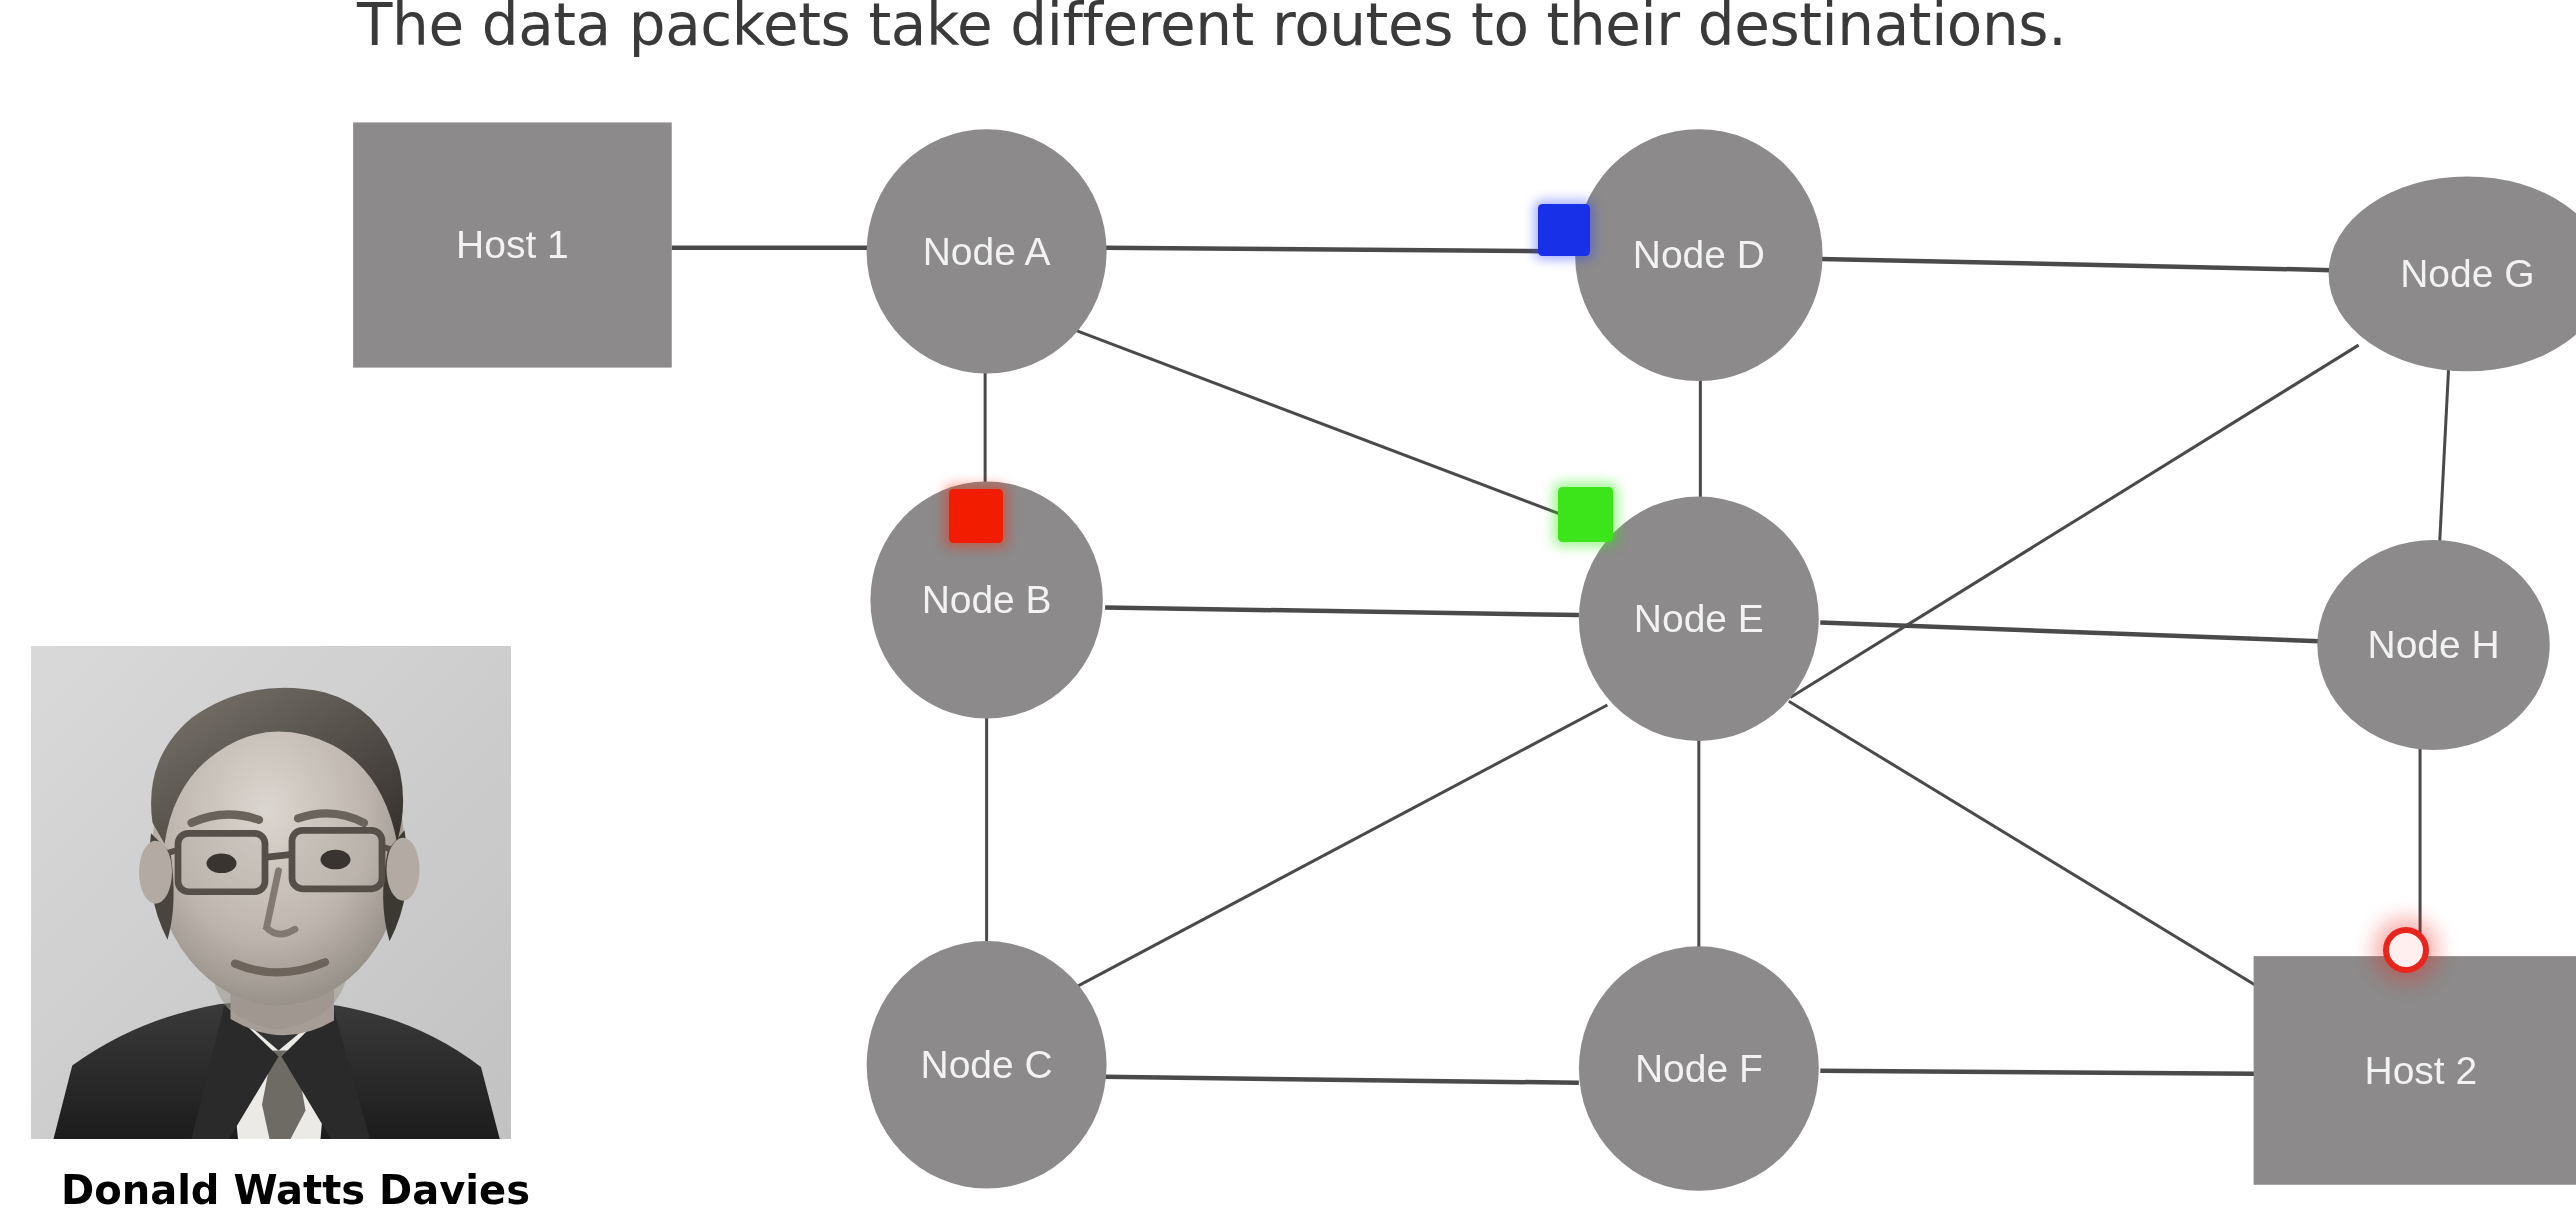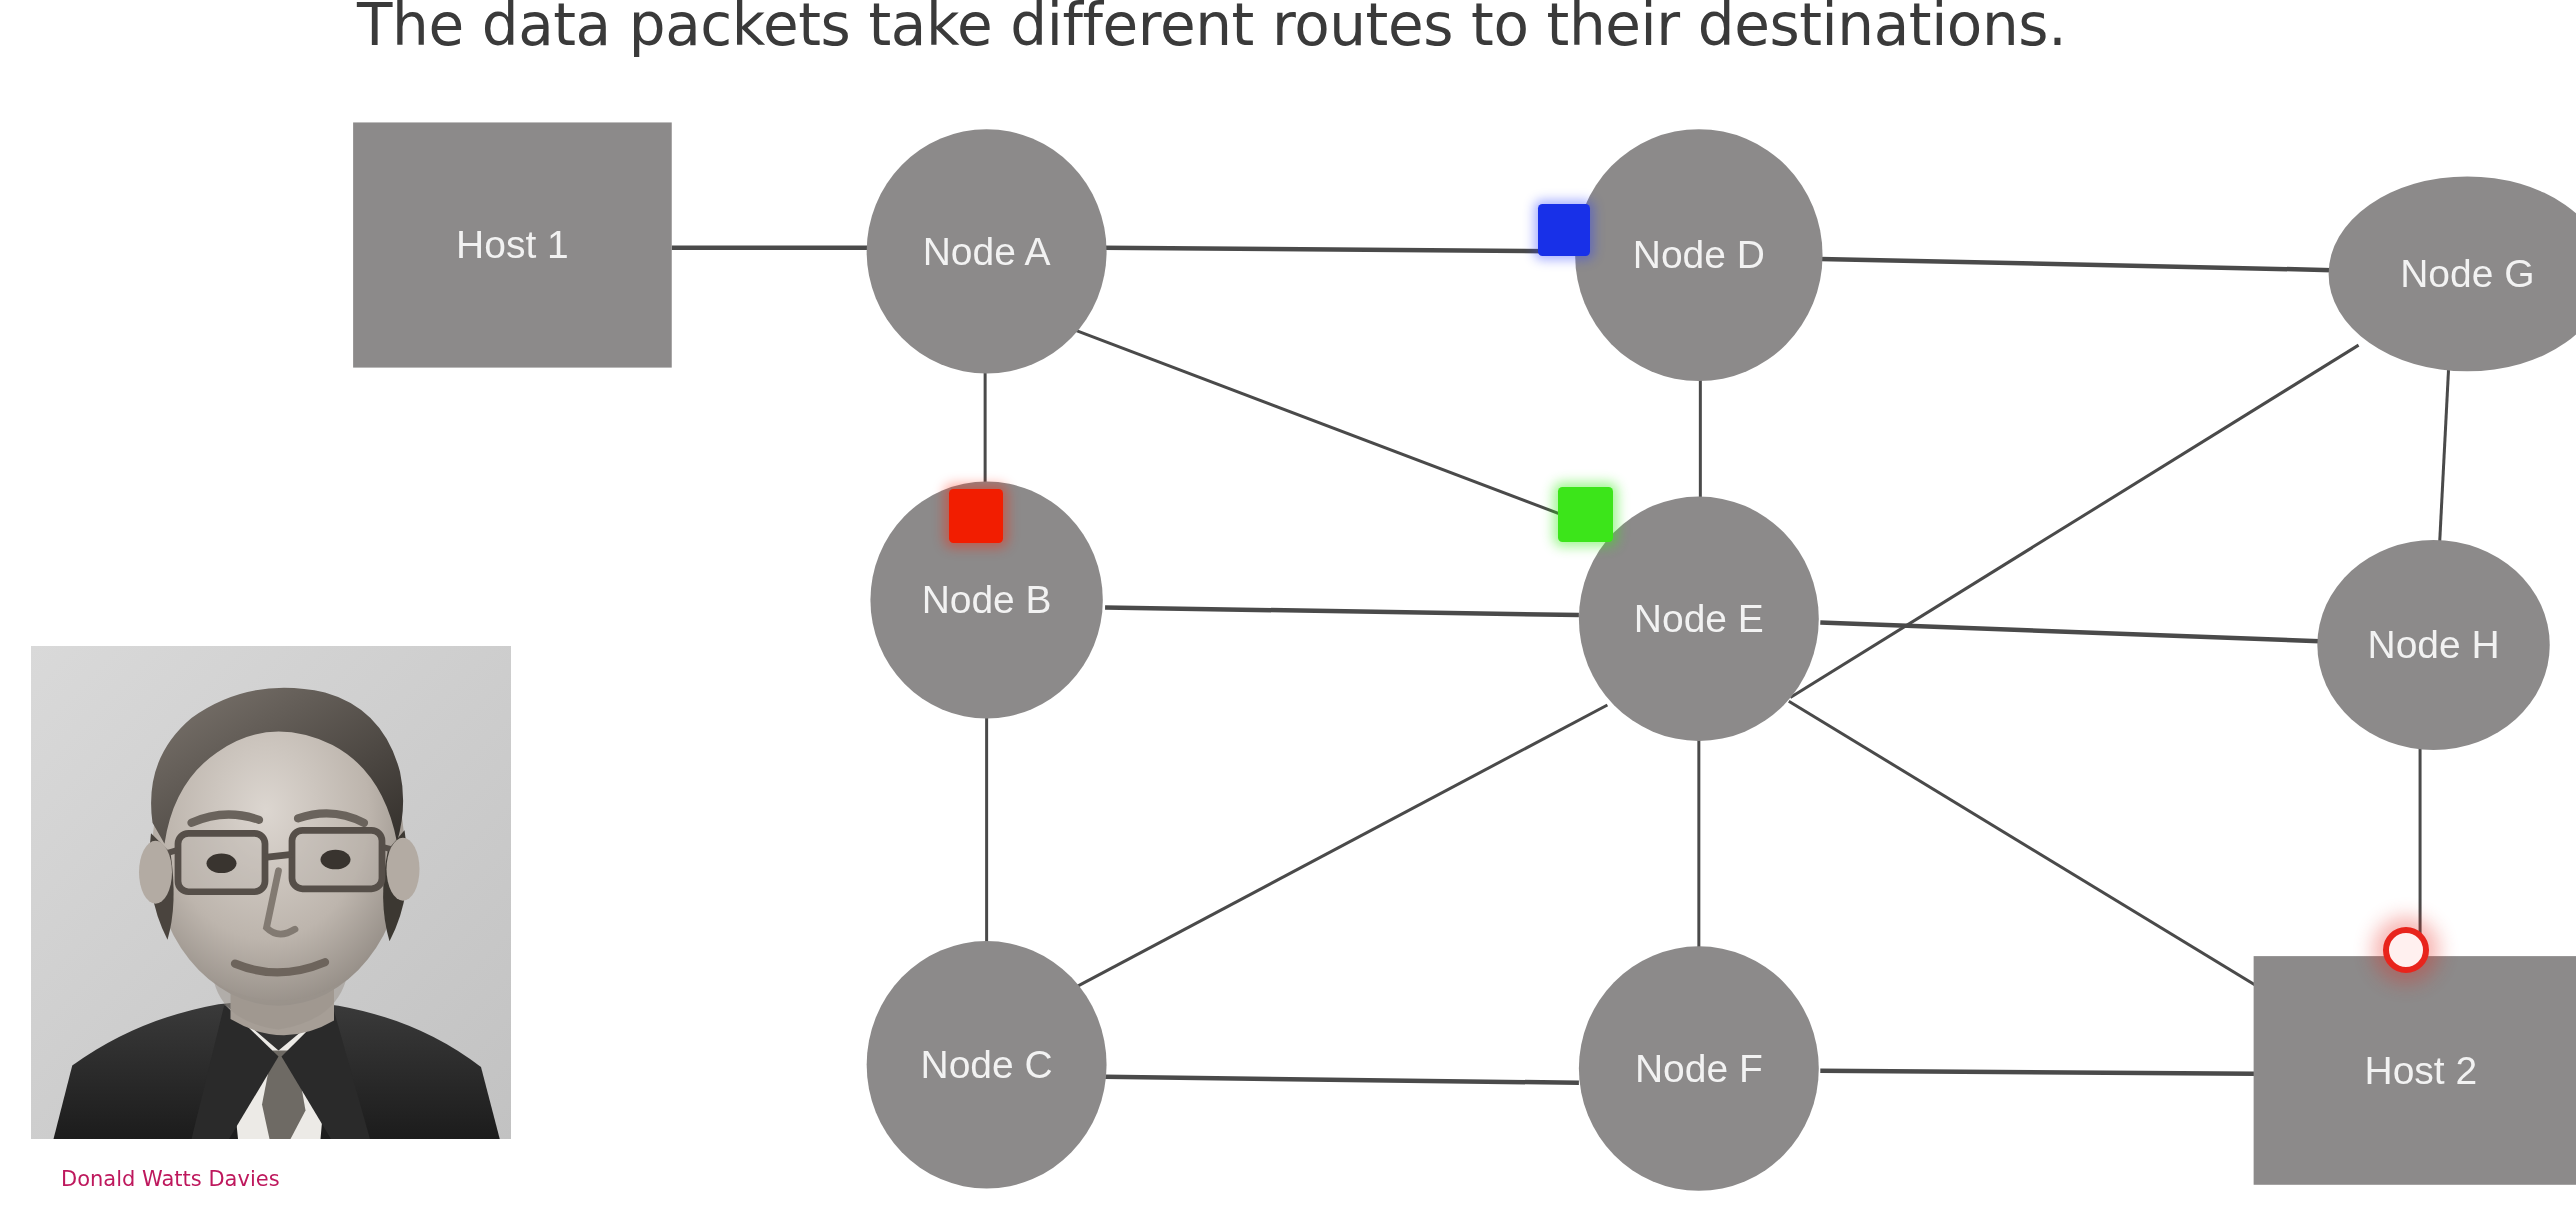--- a/index.html
+++ b/index.html
@@ -39,21 +39,21 @@
   .packet-red{box-shadow:0 0 12px 4.5px rgba(255,30,0,.40);}
   .packet-green{box-shadow:0 0 12px 4.5px rgba(50,235,20,.45);}
 
   
   .portrait-wrap{
     position:absolute;left:19px;top:646px;width:480px;height:493px;
     background:#cfcfcf;overflow:hidden;
   }
   .portrait-caption{
     position:absolute;left:49px;top:1167px;
-    font-size:21px;font-weight:normal;color:#be185d;
+    font-size:40px;font-weight:bold;color:#000000;
     font-family:"DejaVu Sans","Liberation Sans",sans-serif;
     white-space:nowrap;
   }
 
   
   .cursor-dot{
     position:absolute;width:34px;height:34px;border-radius:50%;
     border:6.7px solid #e8241c;background:#fff0ef;
     box-shadow:0 0 19.5px 10.5px rgba(232,36,28,.33);
   }

